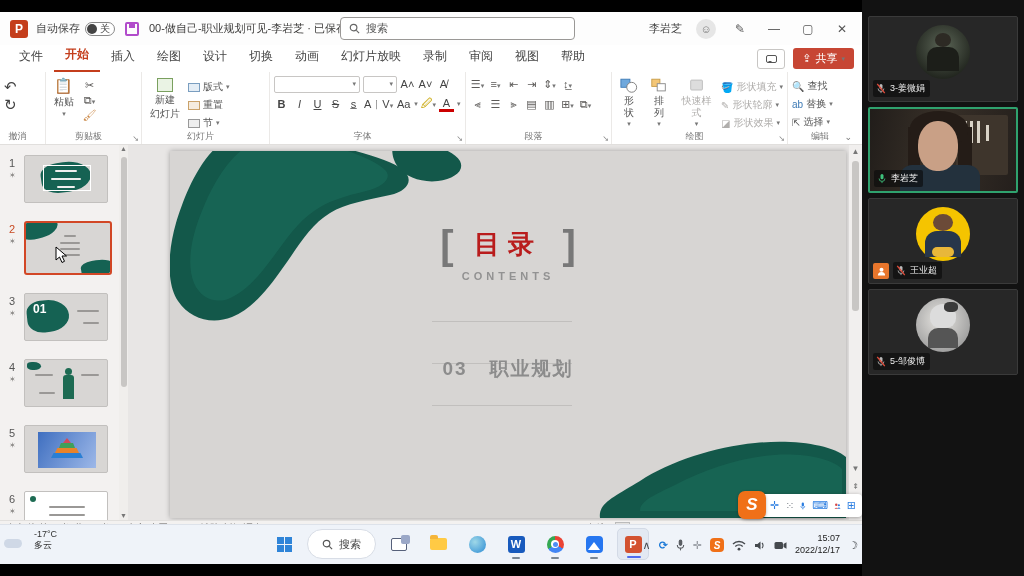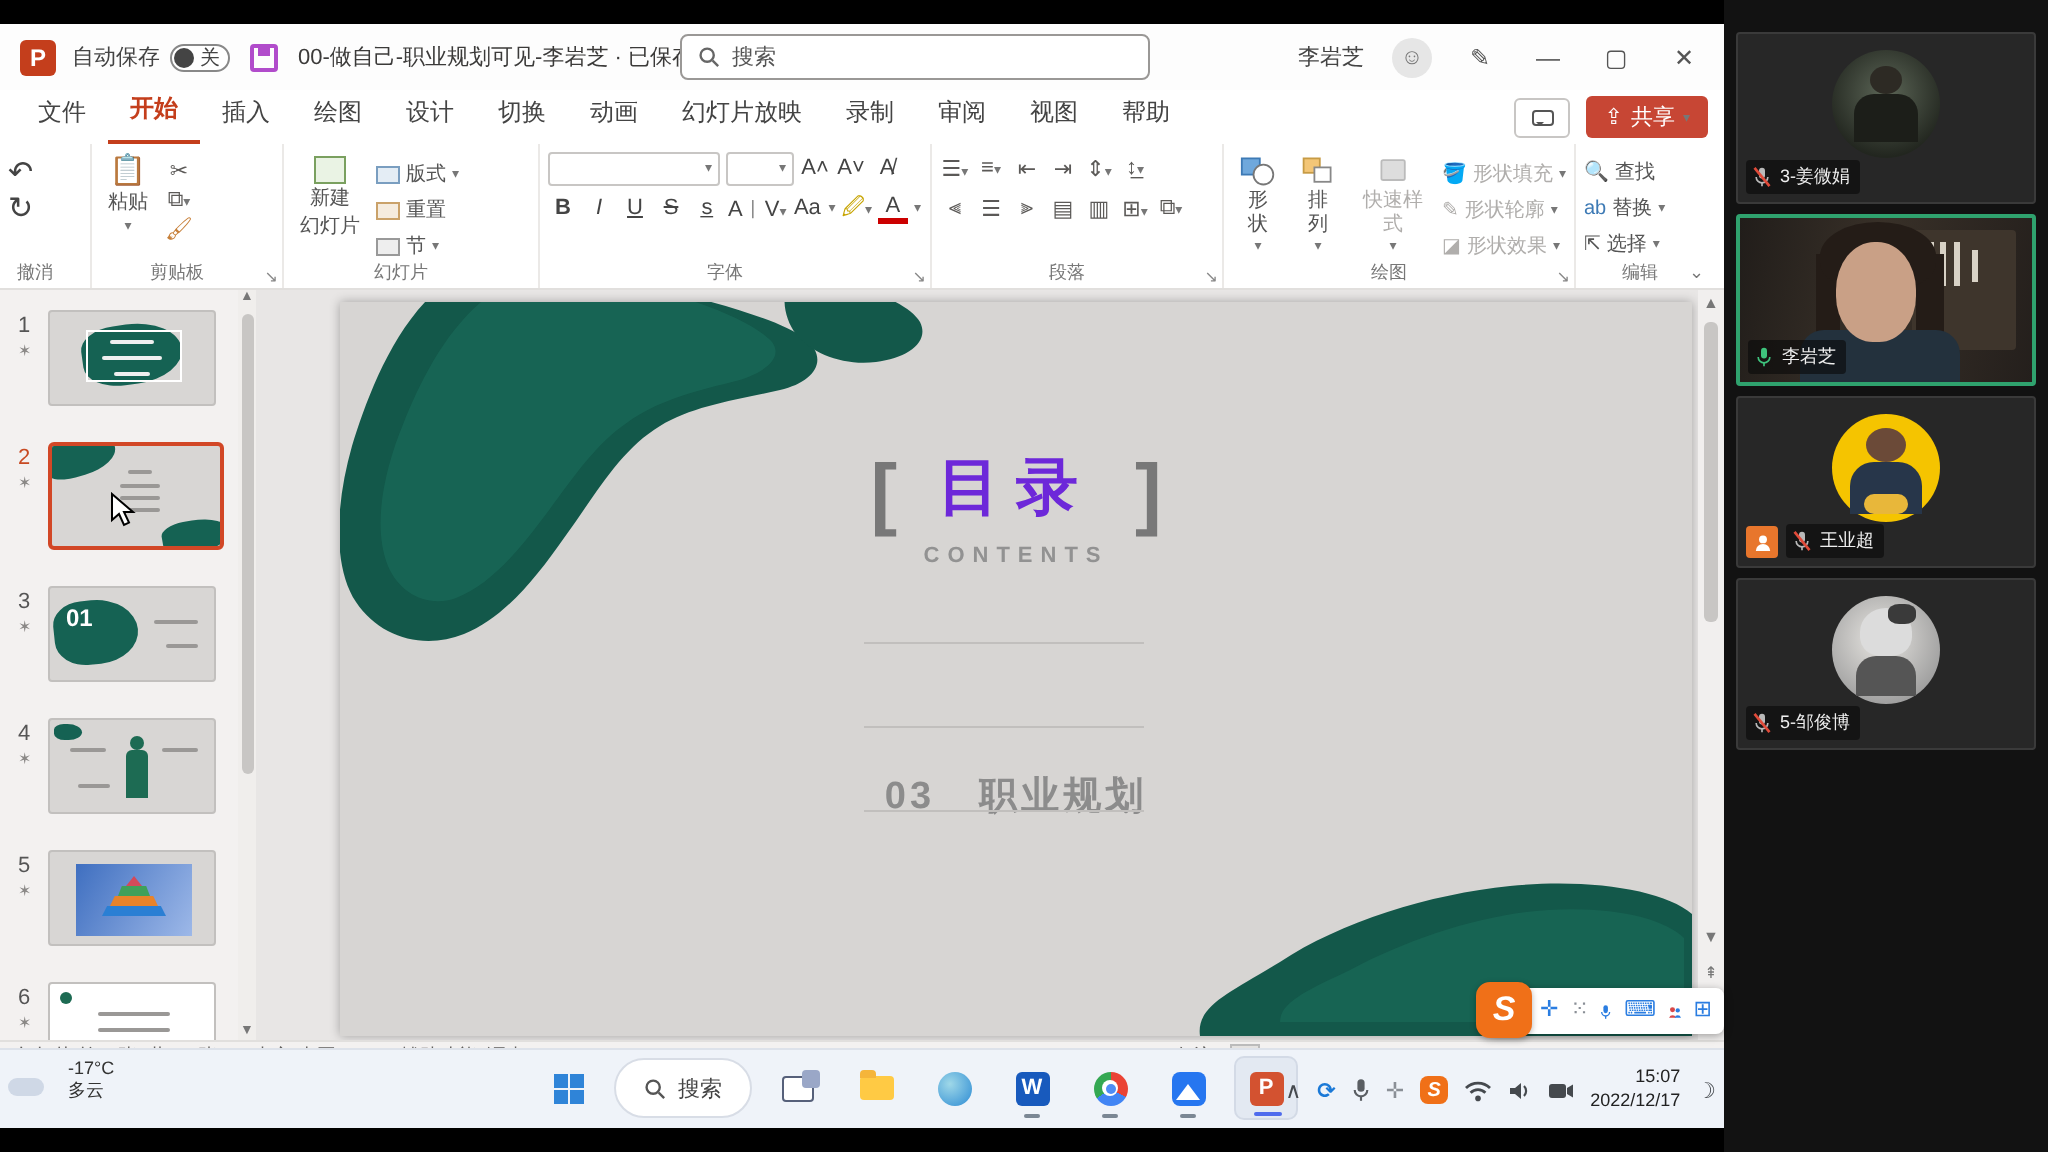--- a/index.html
+++ b/index.html
@@ -69,21 +69,21 @@
   .blob { position:absolute; background:#156253; border-radius:40% 60% 55% 45%; }
   .tline { position:absolute; background:#9a9896; height:2px; border-radius:1px; }
   .wline { position:absolute; background:#efefef; height:2px; border-radius:1px; }
   #thumb-scroll { left:119px; top:0; width:9px; height:375px; background:#f0eeec; }
   #thumb-scroll .st { position:absolute; left:1.5px; width:6px; background:#c8c6c4; border-radius:3px; }
 
   
   #slide { left:170px; top:6px; width:676px; height:367px; background:#d7d5d3; box-shadow:0 0 5px rgba(0,0,0,.3); overflow:hidden; }
   .slide-title-wrap { position:absolute; left:0; right:0; top:72px; text-align:center; color:#7d7d7d; }
   .bracket { font-size:40px; font-weight:bold; vertical-align:-6px; color:#787878; }
-  .slide-title { font-size:31px; font-weight:bold; letter-spacing:8px; margin:0 16px; color:#6d28d9;text-align:right; }
+  .slide-title { font-size:26px; font-weight:bold; letter-spacing:8px; margin:0 16px; color:#b91c1c;text-align:right; }
   .slide-sub { margin-top:2px; font-size:11px; letter-spacing:4px; color:#929292; font-weight:bold; }
   .toc-item { position:absolute; left:0; right:0; text-align:center; font-weight:bold; color:#8c8c8c; font-size:19px; letter-spacing:2px; }
   .toc-num { margin-right:22px; }
   .toc-sep { position:absolute; left:50%; width:140px; margin-left:-76px; height:1px; background:#c1bfbd; }
 
   
   #main-scroll { left:849px; top:0; width:13px; height:375px; background:#f1efee; font-size:8px; color:#777; text-align:center; }
   #main-scroll div { line-height:14px; }
   .msthumb { width:7px; height:150px; background:#c8c6c4; border-radius:3px; margin:2px auto; }
 
@@ -483,21 +483,21 @@
           <span class="bracket">[</span>
           <span class="slide-title">目录</span>
           <span class="bracket">]</span>
           <div class="slide-sub">CONTENTS</div>
         </div>
 
         <div class="toc-sep" style="top:170px"></div>
 
         <div class="toc-sep" style="top:212px"></div>
 
-        <div class="toc-item" style="top:234px">
+        <div class="toc-item" style="top:205px">
           <span class="toc-num">03</span><span>职业规划</span>
         </div>
         <div class="toc-sep" style="top:254px"></div>
       </div>
 
       <div id="main-scroll" class="abs">
         <div>▲</div>
         <div class="msthumb"></div>
         <div style="position:absolute;bottom:44px;width:100%">▼</div>
         <div style="position:absolute;bottom:26px;width:100%">⇞</div>

